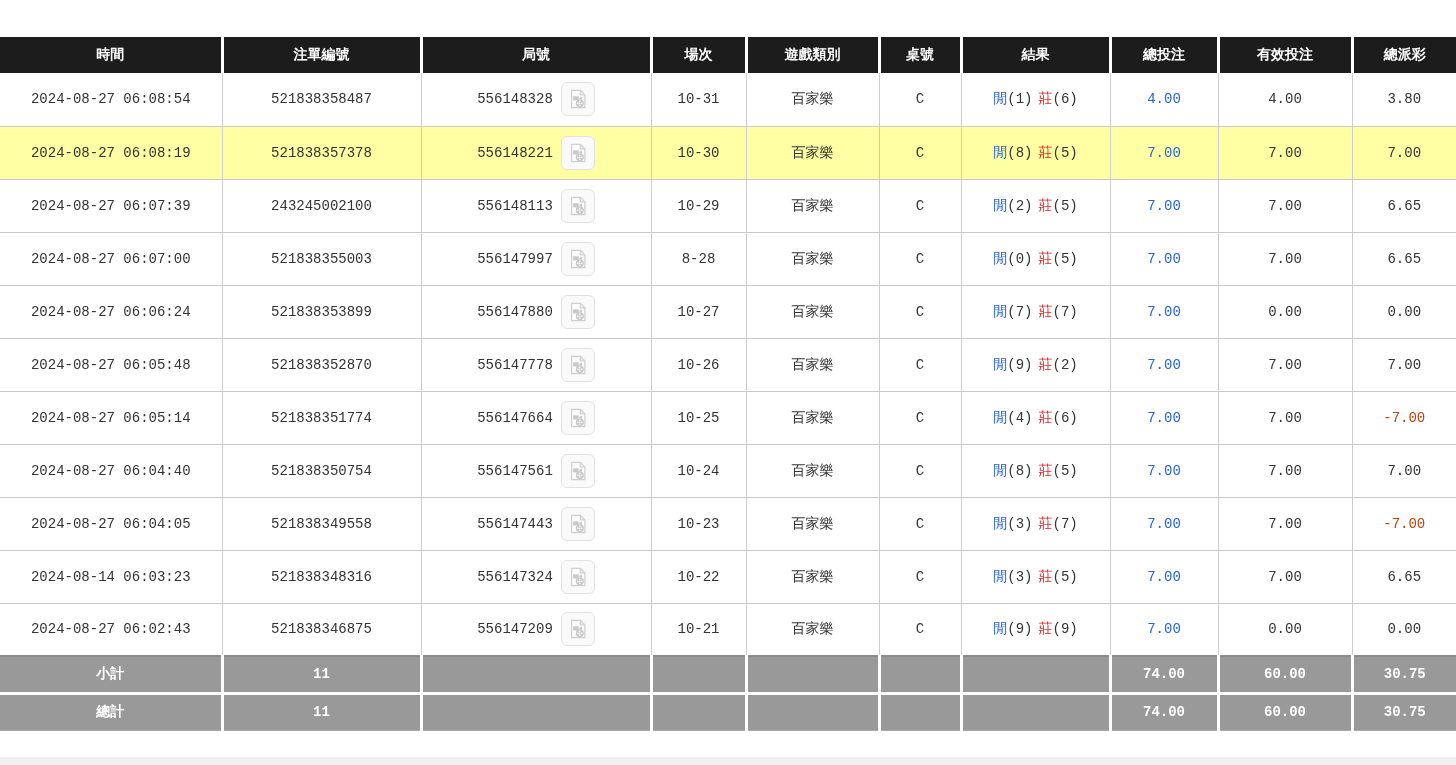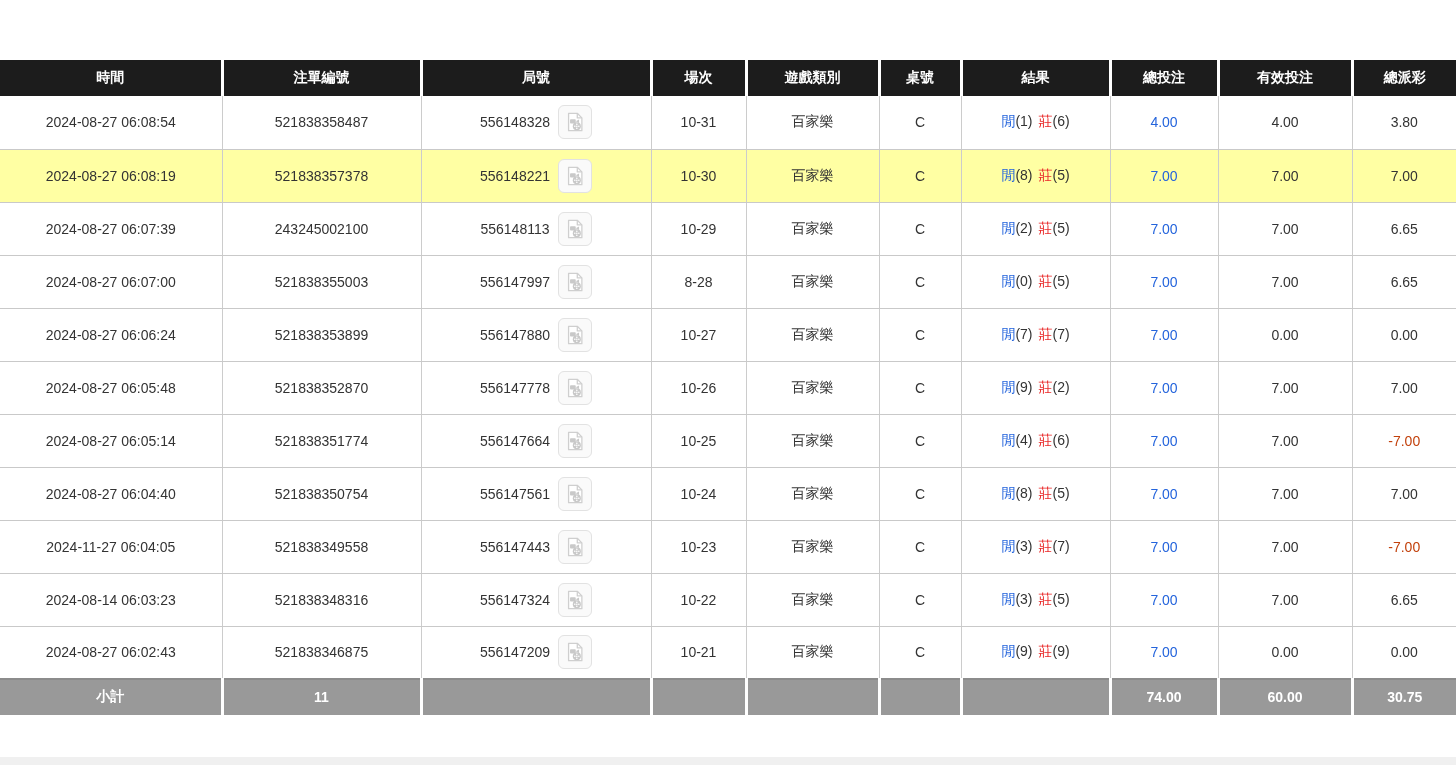--- a/index.html
+++ b/index.html
@@ -16,24 +16,25 @@
     overflow: hidden;
   }
   .below-strip {
     position: absolute;
     left: 0; top: 757px;
     width: 1456px; height: 8px;
     background: #f0f0f0;
   }
   table.records {
     position: absolute;
-    top: 60px; left: 0;
+    top: 37px; left: 0;
     width: 1456px;
     border-collapse: collapse;
     table-layout: fixed;
+    font-family: Liberation Mono, monospace;
   }
   thead th {
     background: #1c1c1c;
     color: #ffffff;
     font-size: 14px;
     font-weight: bold;
     height: 36px;
     text-align: center;
     border-right: 3px solid #ffffff;
     padding: 0;
@@ -354,21 +355,21 @@
     <td>C</td>
     <td>
       <span class="p-lab">閒</span><span class="pts">(8)</span><span class="b-lab">莊</span><span class="pts">(5)</span>
     </td>
     <td class="blue-val total-bet">7.00</td>
     <td>7.00</td>
     <td class="payout">7.00</td>
   </tr>
 
   <tr>
-    <td>2024-11-27 06:04:05</td>
+    <td>2024-08-27 06:04:05</td>
     <td>521838349558</td>
     <td>
       <span class="round-no">556147443</span><button class="video-btn">
               <svg width="22" height="22" viewBox="0 0 24 24">
         <path d="M5 2.5 H14.5 L19.5 7.5 V21.5 H5 Z" fill="#ffffff" stroke="#cfcfcf" stroke-width="1.4" stroke-linejoin="round"></path>
         <path d="M14.5 2.5 V7.5 H19.5" fill="none" stroke="#cfcfcf" stroke-width="1.4" stroke-linejoin="round"></path>
         <rect x="6.6" y="9.0" width="6.2" height="4.6" rx="0.9" fill="#c9c9c9"></rect>
         <path d="M12.8 11.3 L16.4 9.4 V13.2 Z" fill="#c9c9c9"></path>
         <circle cx="14" cy="16.6" r="4.4" fill="#c9c9c9"></circle>
         <circle cx="14" cy="16.6" r="0.9" fill="#ffffff"></circle>
@@ -446,20 +447,32 @@
       <span class="p-lab">閒</span><span class="pts">(9)</span><span class="b-lab">莊</span><span class="pts">(9)</span>
     </td>
     <td class="blue-val total-bet">7.00</td>
     <td>0.00</td>
     <td class="payout">0.00</td>
   </tr>
 </tbody>
     <tfoot>
       <tr class="subtotal">
         <td>小計</td>
+        <td>11</td>
+        <td></td>
+        <td></td>
+        <td></td>
+        <td></td>
+        <td></td>
+        <td>74.00</td>
+        <td>60.00</td>
+        <td>30.75</td>
+      </tr>
+      <tr class="grandtotal">
+        <td>總計</td>
         <td>11</td>
         <td></td>
         <td></td>
         <td></td>
         <td></td>
         <td></td>
         <td>74.00</td>
         <td>60.00</td>
         <td>30.75</td>
       </tr>

